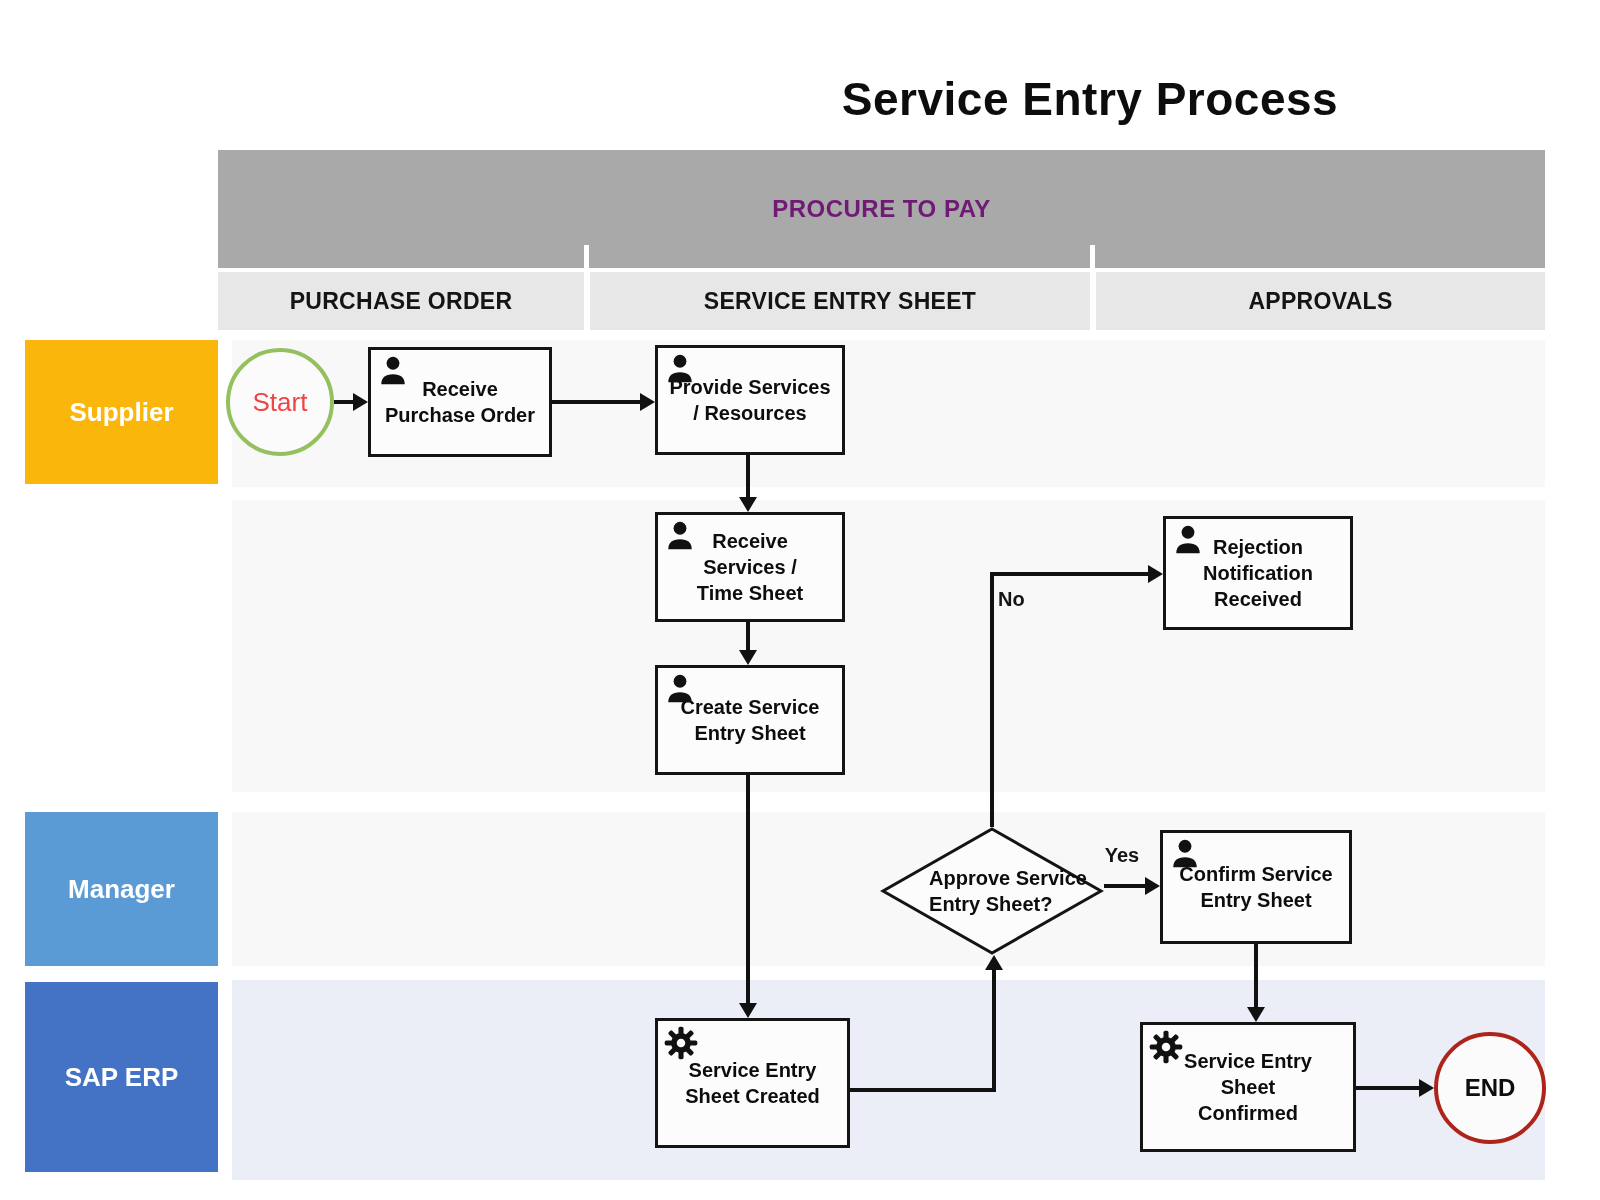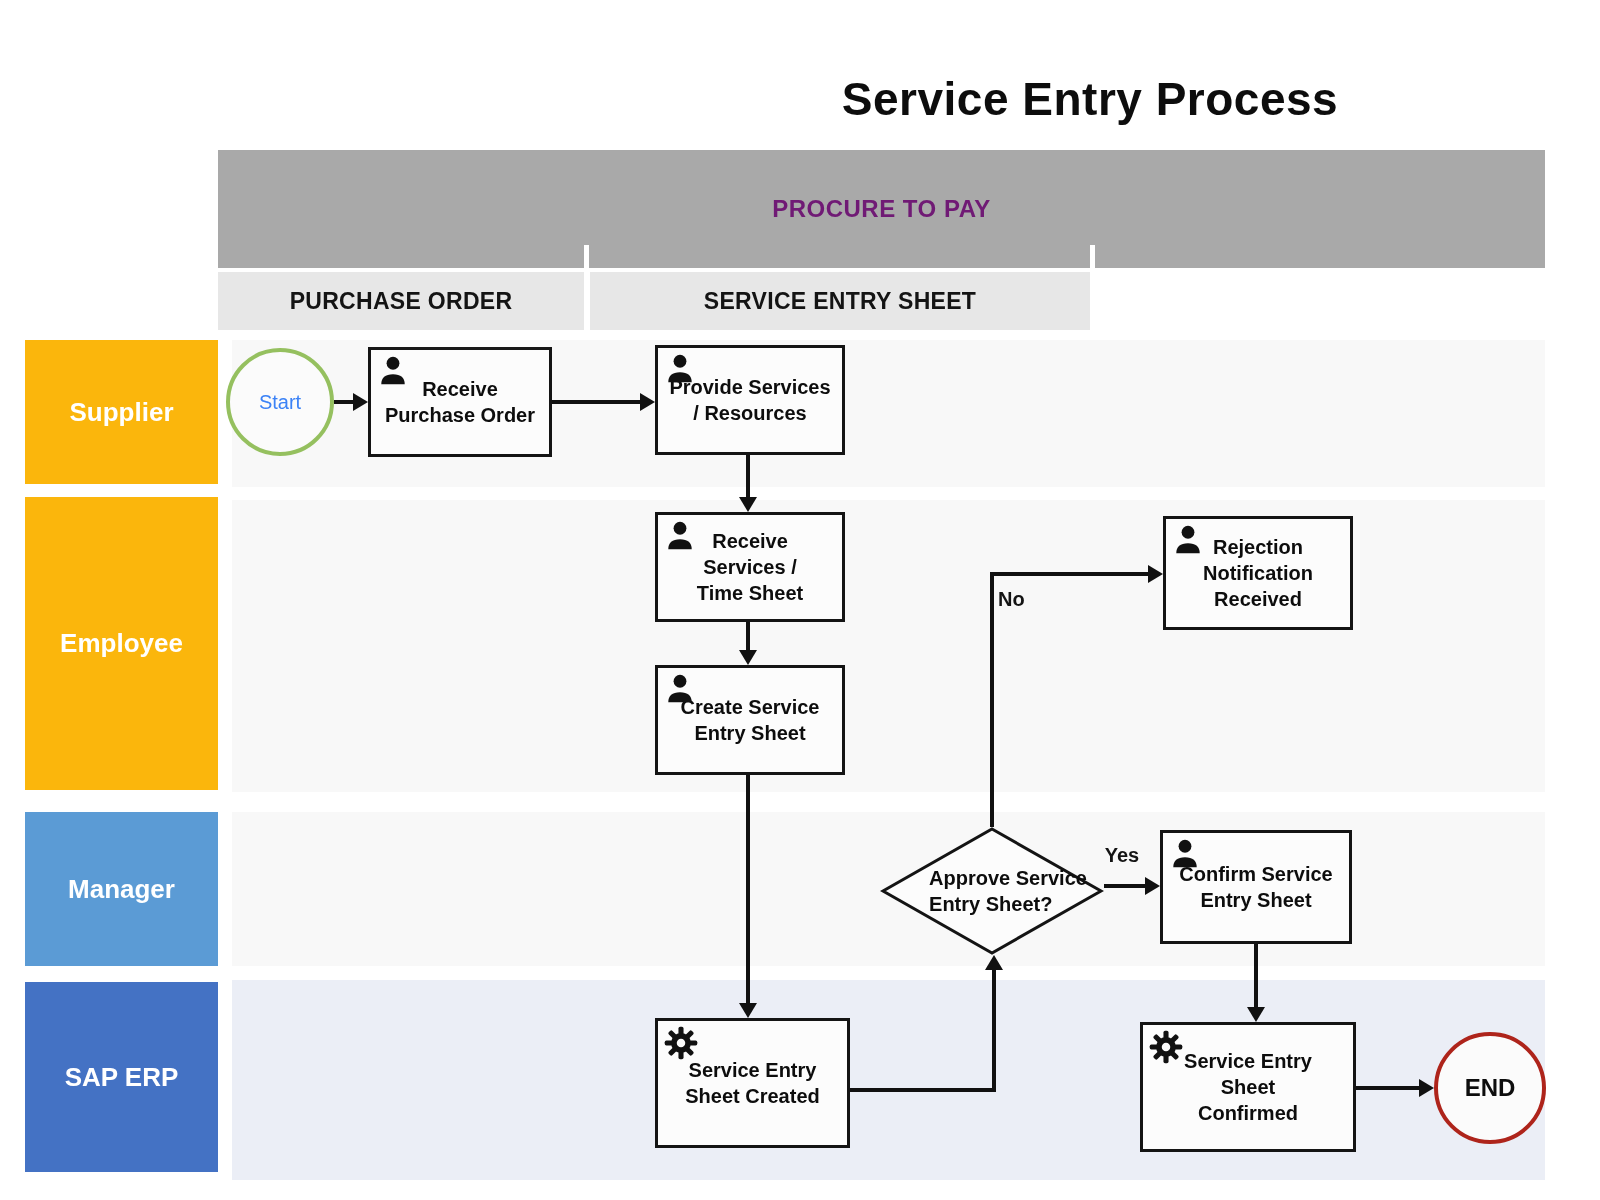--- a/index.html
+++ b/index.html
@@ -65,21 +65,21 @@
   .n-confirm{left:1160px;top:830px;width:192px;height:114px;}
   .n-created{left:655px;top:1018px;width:195px;height:130px;}
   .n-confirmed{left:1140px;top:1022px;width:216px;height:130px;}
 
   
   .terminator{
     border-radius:50%;box-sizing:border-box;background:#fbfbfb;
     display:flex;align-items:center;justify-content:center;
   }
   .n-start{left:226px;top:348px;width:108px;height:108px;border:4px solid #95c05f;
-           font-size:20px;color:#3b82f6;justify-content:center;}
+           font-size:26px;color:#ef4444;justify-content:center;}
   .n-end{left:1434px;top:1032px;width:112px;height:112px;border:4px solid #ae241b;
          font-size:24px;font-weight:bold;color:#0d0d0d;}
 
   
   .decision{left:880px;top:827px;width:224px;height:128px;}
   .decision svg{position:absolute;left:0;top:0;}
   .decision .node-label{position:absolute;left:16px;top:0;width:224px;height:128px;
     display:flex;align-items:center;justify-content:center;}
 
   
@@ -103,29 +103,29 @@
 
   <div class="abs band">
     <span class="band-label">PROCURE TO PAY</span>
   </div>
   <div class="abs band-tick" style="left:584px;"></div>
   <div class="abs band-tick" style="left:1090px;"></div>
 
   <div class="abs col-row">
     <div class="col-cell col-1">PURCHASE ORDER</div>
     <div class="col-cell col-2">SERVICE ENTRY SHEET</div>
+    <div class="col-cell col-3">APPROVALS</div>
   </div>
 
   <div class="abs row row-supplier"></div>
   <div class="abs row row-employee"></div>
   <div class="abs row row-manager"></div>
   <div class="abs row row-sap"></div>
 
   <div class="abs lane lane-supplier">Supplier</div>
-  <div class="abs lane lane-employee">Employee</div>
   <div class="abs lane lane-manager">Manager</div>
   <div class="abs lane lane-sap">SAP ERP</div>
 
   <div class="abs ln hl" style="left:334px;top:400px;width:19px;"></div>
   <div class="abs ah-right" style="left:353px;top:393px;"></div>
 
   <div class="abs ln hl" style="left:552px;top:400px;width:88px;"></div>
   <div class="abs ah-right" style="left:640px;top:393px;"></div>
 
   <div class="abs ln vl" style="left:746px;top:455px;height:44px;"></div>

